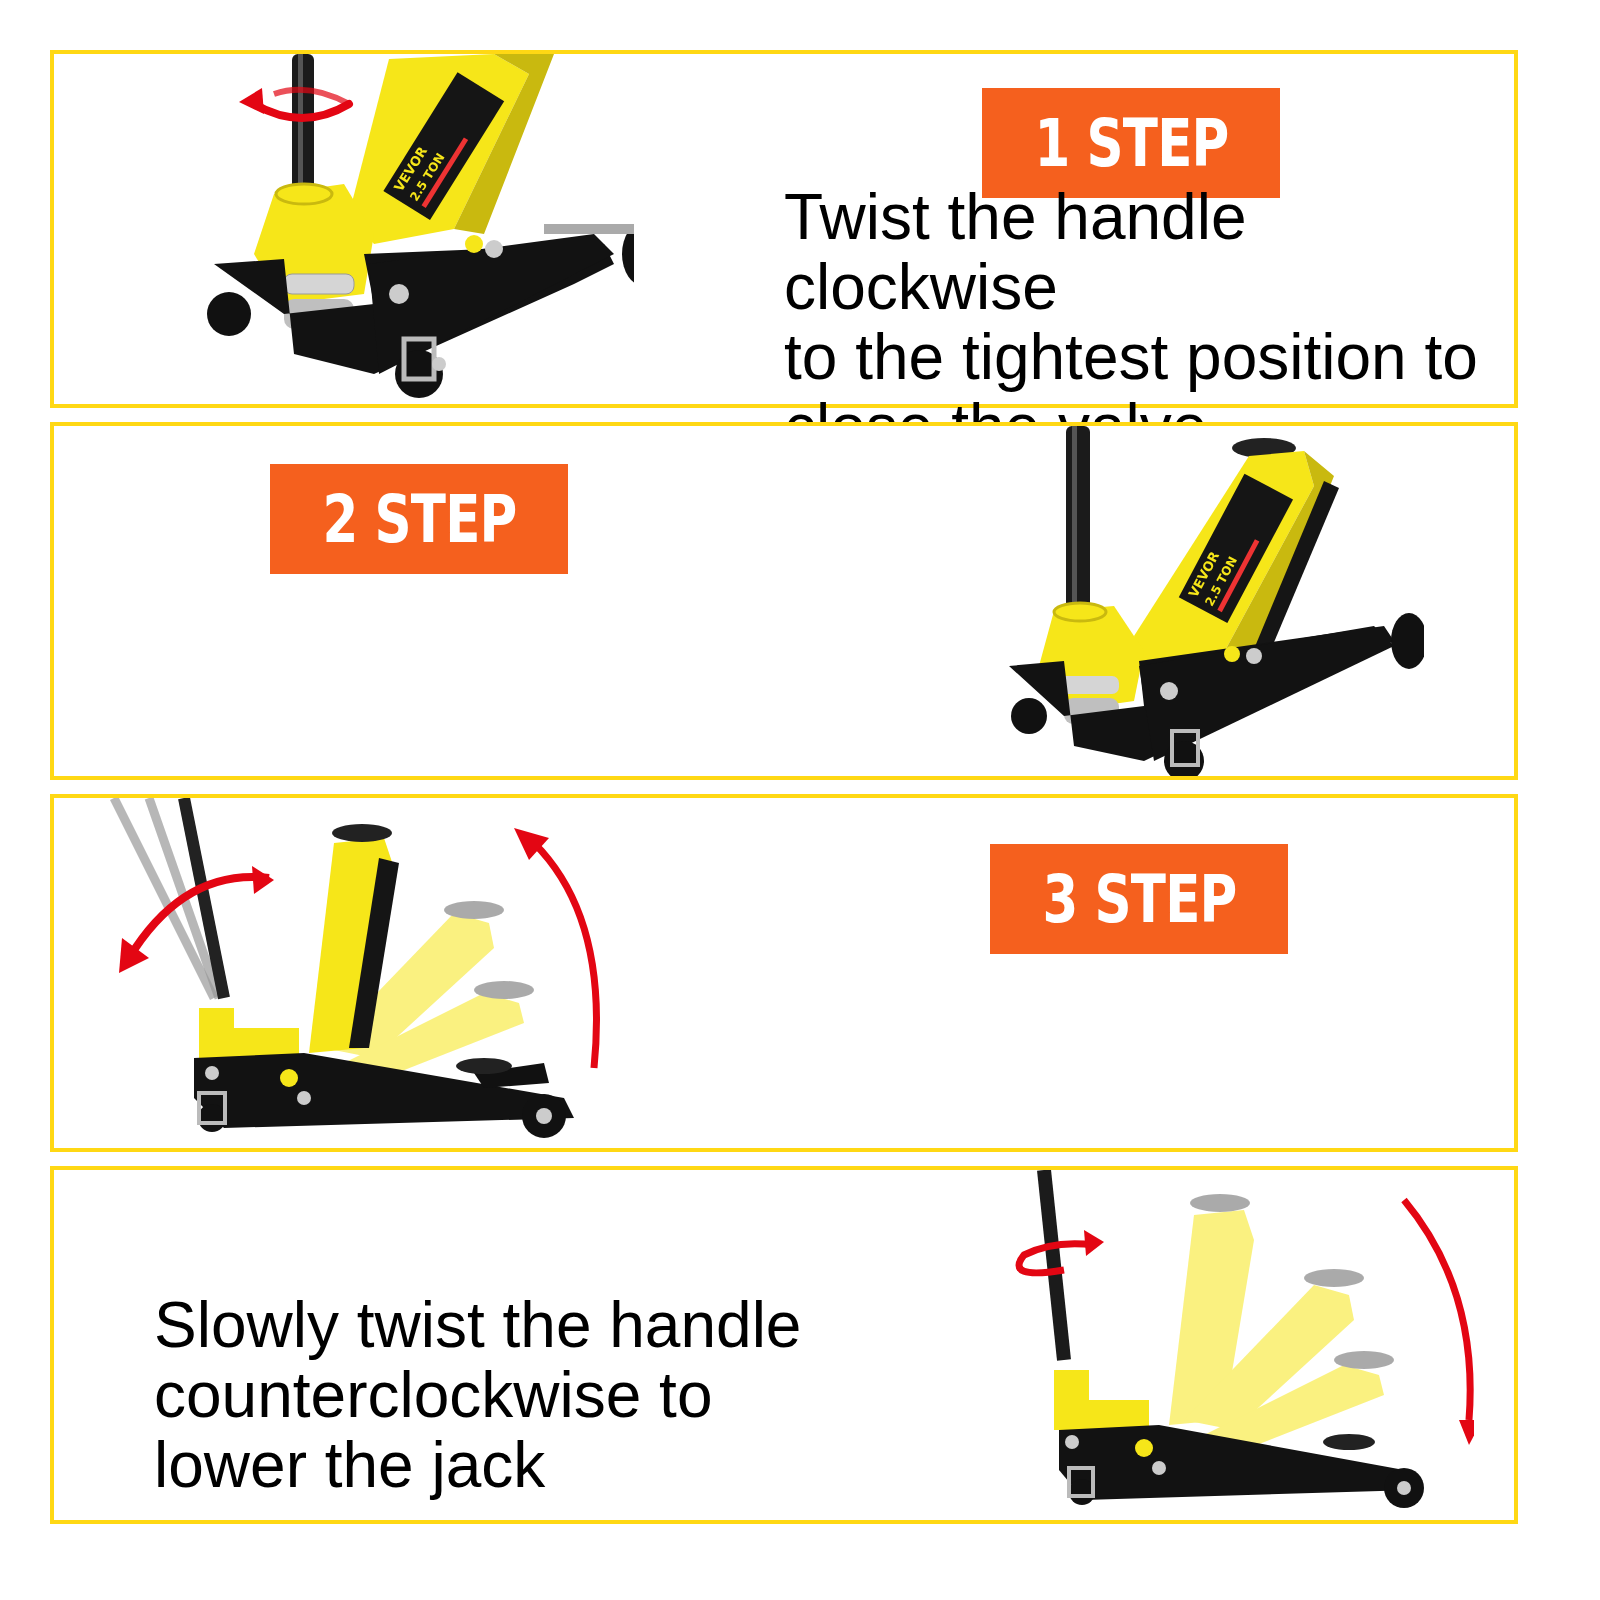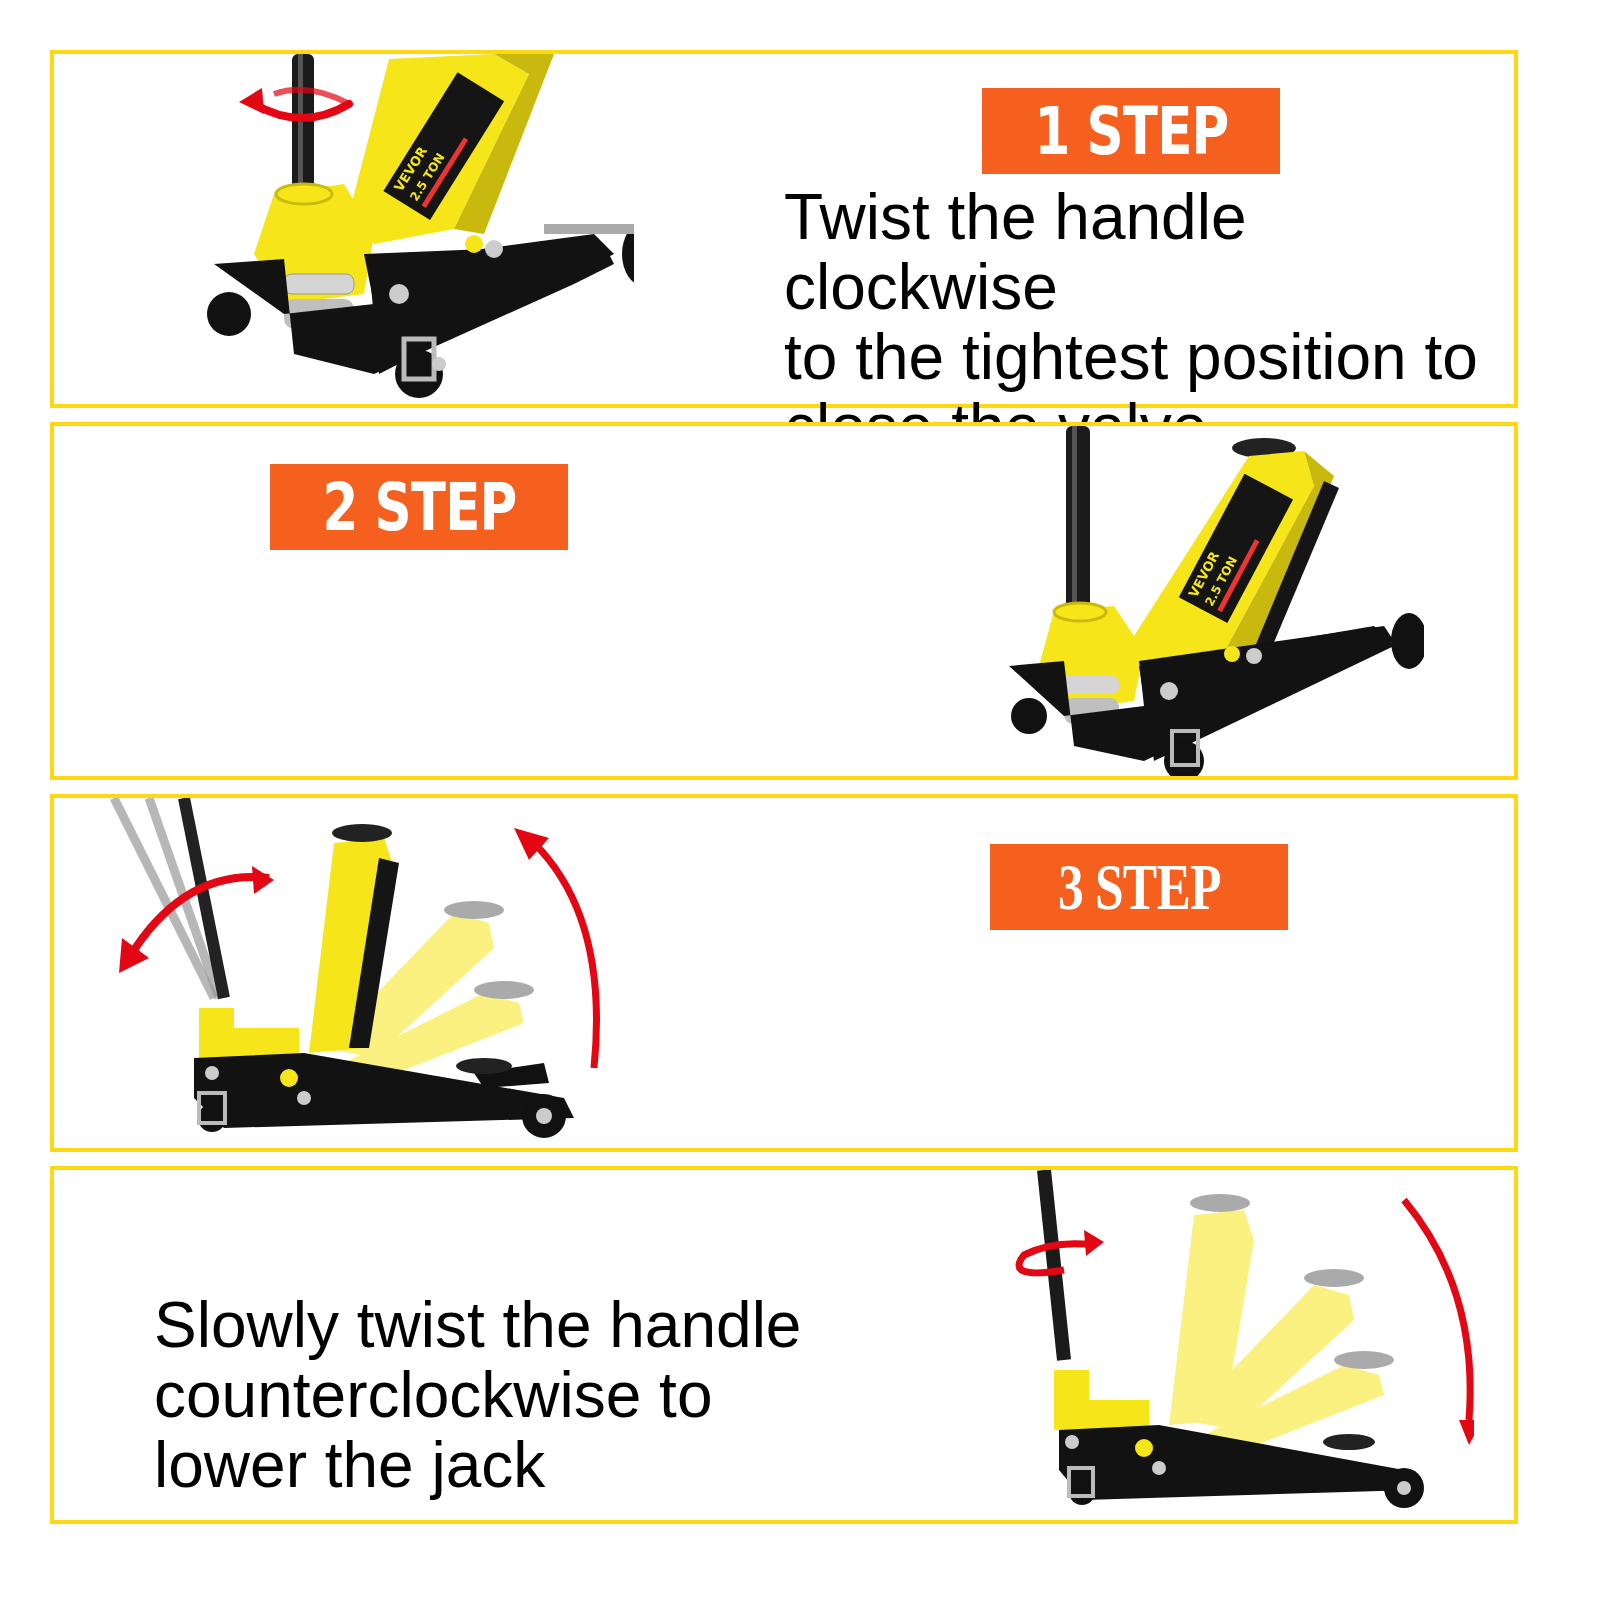--- a/index.html
+++ b/index.html
@@ -1,18 +1,18 @@
 <!DOCTYPE html>
 <html><head>
 <meta charset="utf-8">
 <style>
   html, body { margin:0; padding:0; background:#ffffff; }
   body { width:1600px; height:1600px; position:relative; overflow:hidden; font-family:"Liberation Sans", sans-serif; }
   .panel { position:absolute; left:50px; width:1460px; height:350px; border:4px solid #ffd814; background:#fff; }
-  .badge { position:absolute; background:#f5601e; color:#fff; height:86px; width:298px; display:flex; align-items:center; justify-content:center;
+  .badge { position:absolute; background:#f5601e; color:#fff; height:110px; width:298px; display:flex; align-items:center; justify-content:center;
            font-family:"DejaVu Sans", sans-serif; font-weight:bold; font-size:66px; letter-spacing:-1px; transform-origin:center; }
   .badge span { display:inline-block; transform:scaleX(0.78); }
   .desc { position:absolute; color:#000; font-family:"Liberation Sans", sans-serif; font-size:64px; line-height:70px; white-space:pre-line; }
   .art { position:absolute; }
   svg { display:block; }
 </style>
 </head>
 <body>
 
 <section class="panel" style="top:50px;height:350px;">
@@ -146,21 +146,21 @@
       <circle cx="450" cy="318" r="22" fill="#111"></circle>
       <circle cx="450" cy="318" r="8" fill="#ccc"></circle>
       <circle cx="118" cy="320" r="14" fill="#111"></circle>
       <rect x="105" y="295" width="26" height="30" fill="none" stroke="#bbb" stroke-width="4"></rect>
       <circle cx="118" cy="275" r="7" fill="#ccc"></circle>
       <circle cx="195" cy="280" r="9" fill="#f6e619"></circle>
       <circle cx="210" cy="300" r="7" fill="#ccc"></circle>
       <ellipse cx="390" cy="268" rx="28" ry="8" fill="#222"></ellipse>
     </svg>
   </div>
-  <div class="badge" style="left:936px;top:46px;font-family:Liberation Serif, serif;">
+  <div class="badge" style="left:936px;top:46px;">
     <span>3 STEP</span>
   </div>
 </section>
 
 <section class="panel" style="top:1166px;height:350px;">
   <div class="desc" style="left:58px;top:120px;margin-left:42px;">Slowly twist the handle
 counterclockwise to
 lower the jack</div>
   <div class="art" style="left:900px;top:0px;">
     <svg width="520" height="350" viewBox="0 0 520 350">

